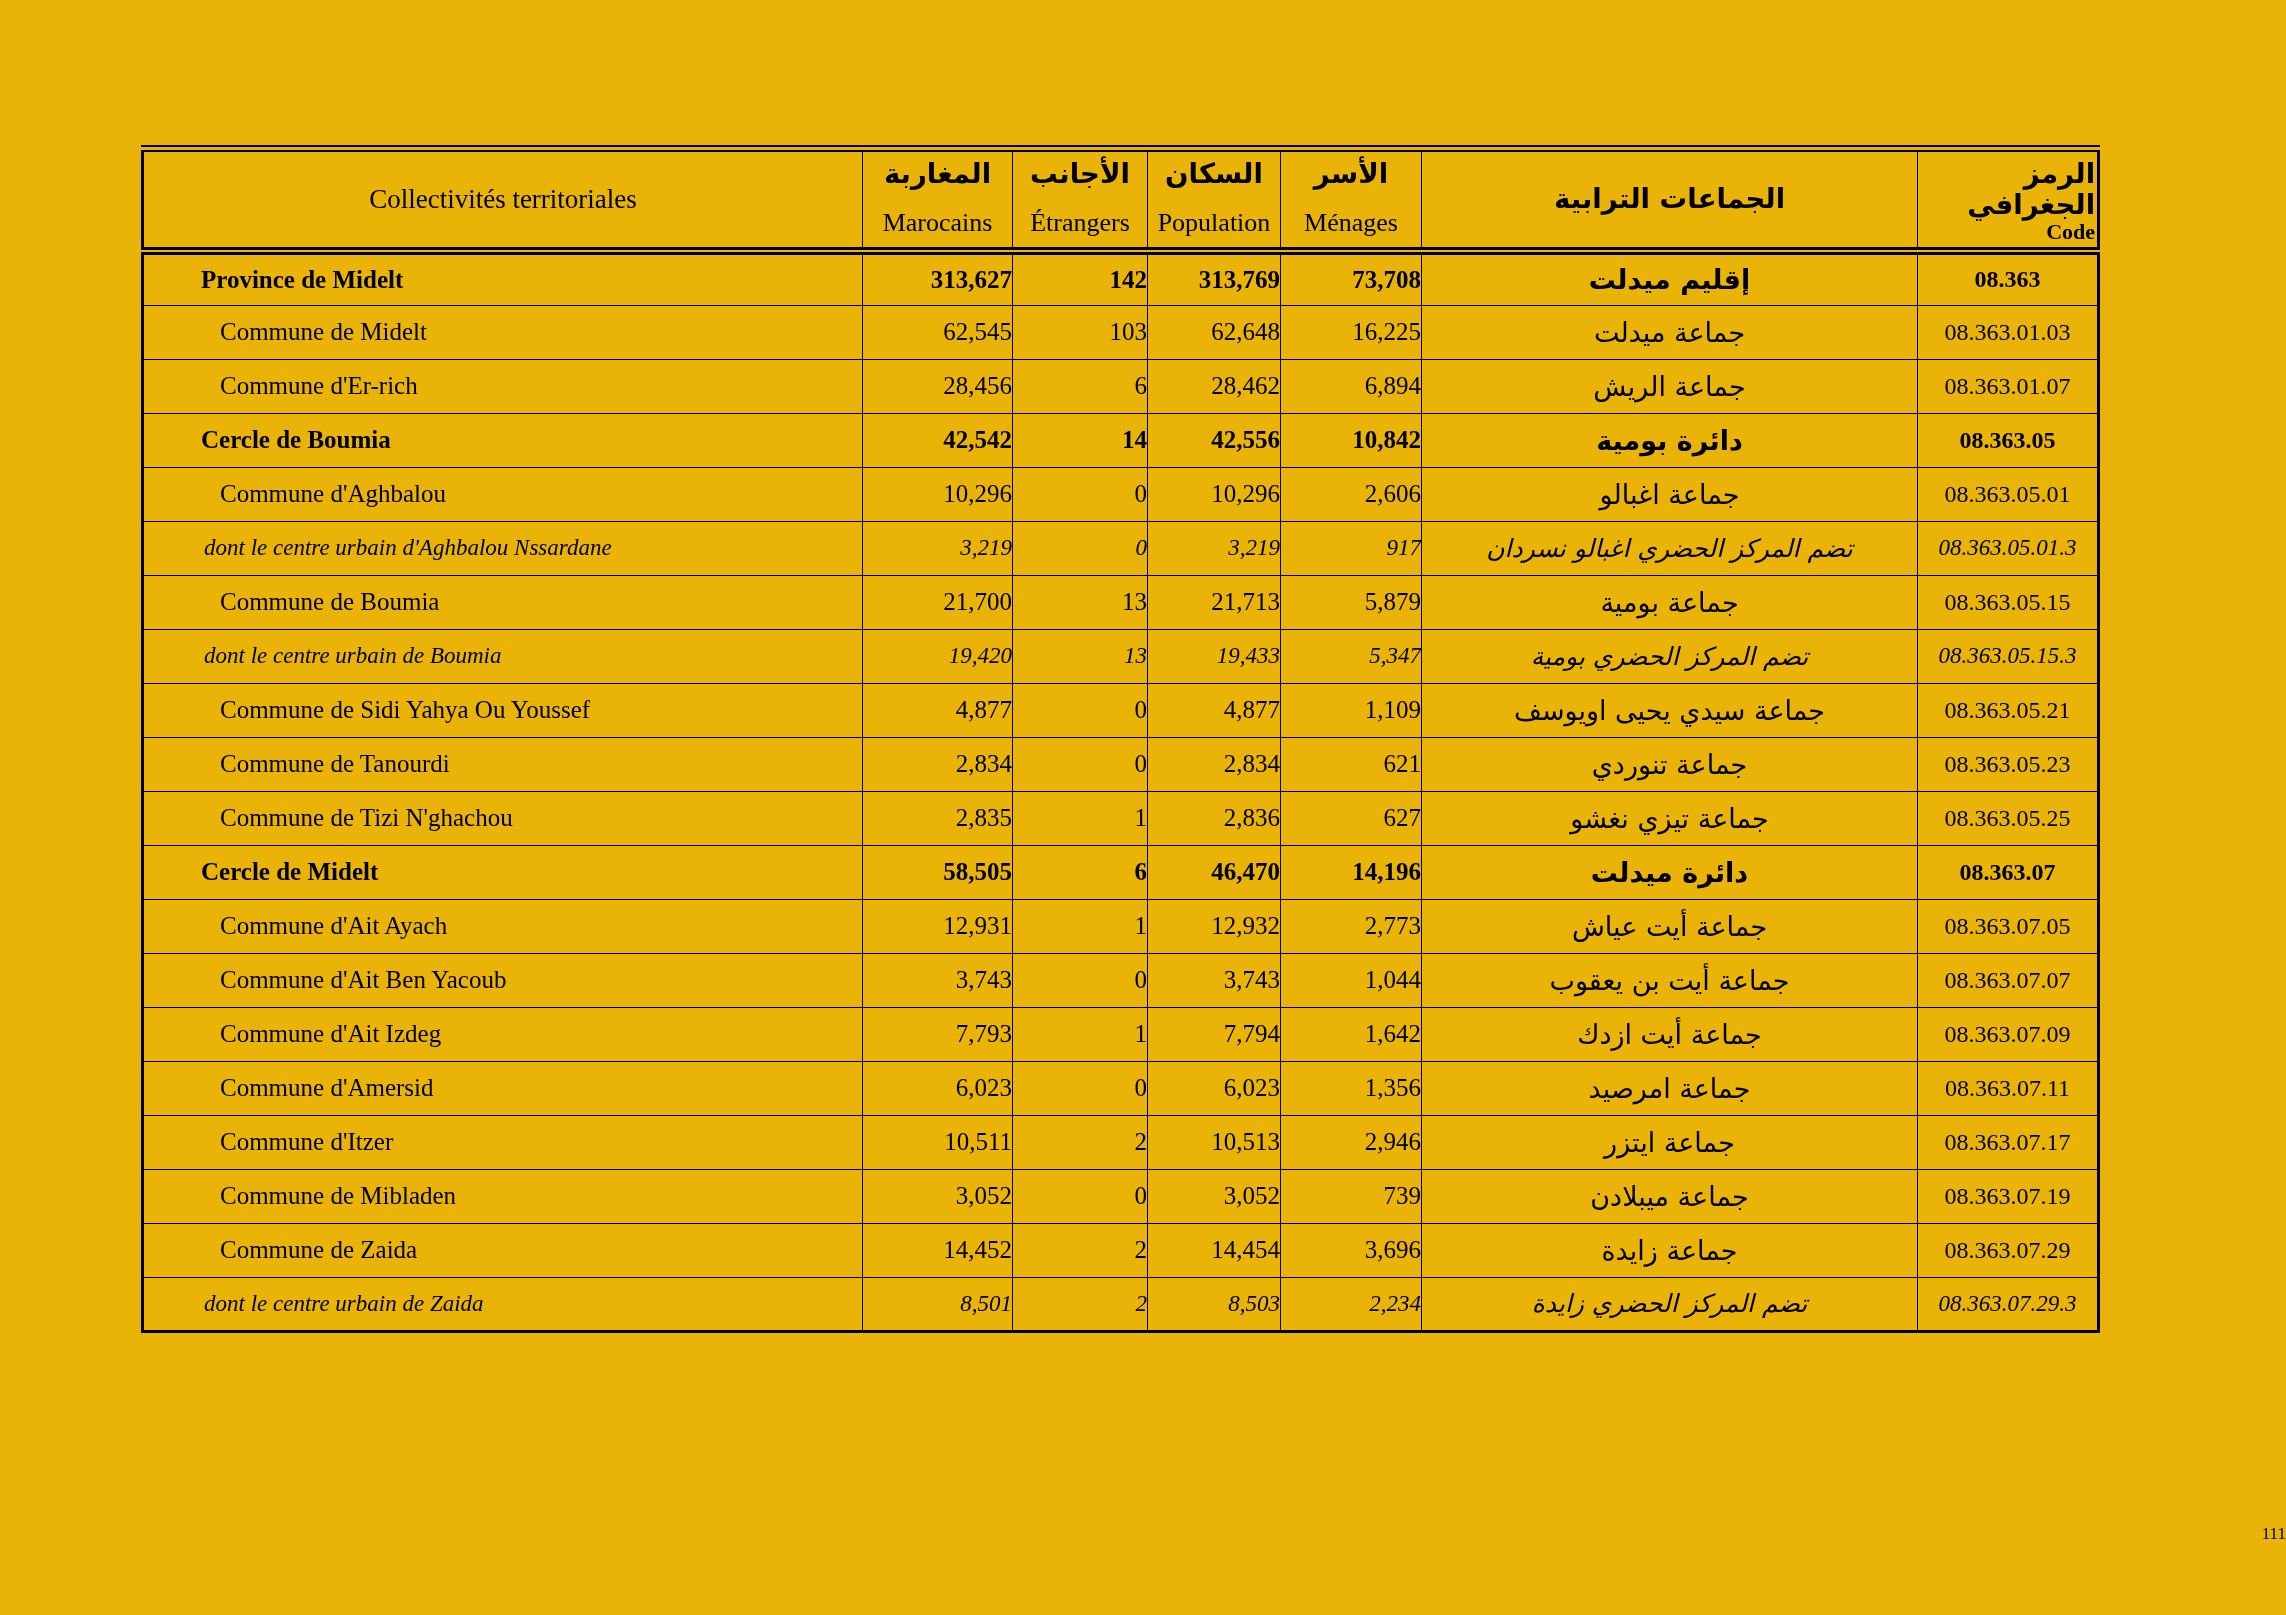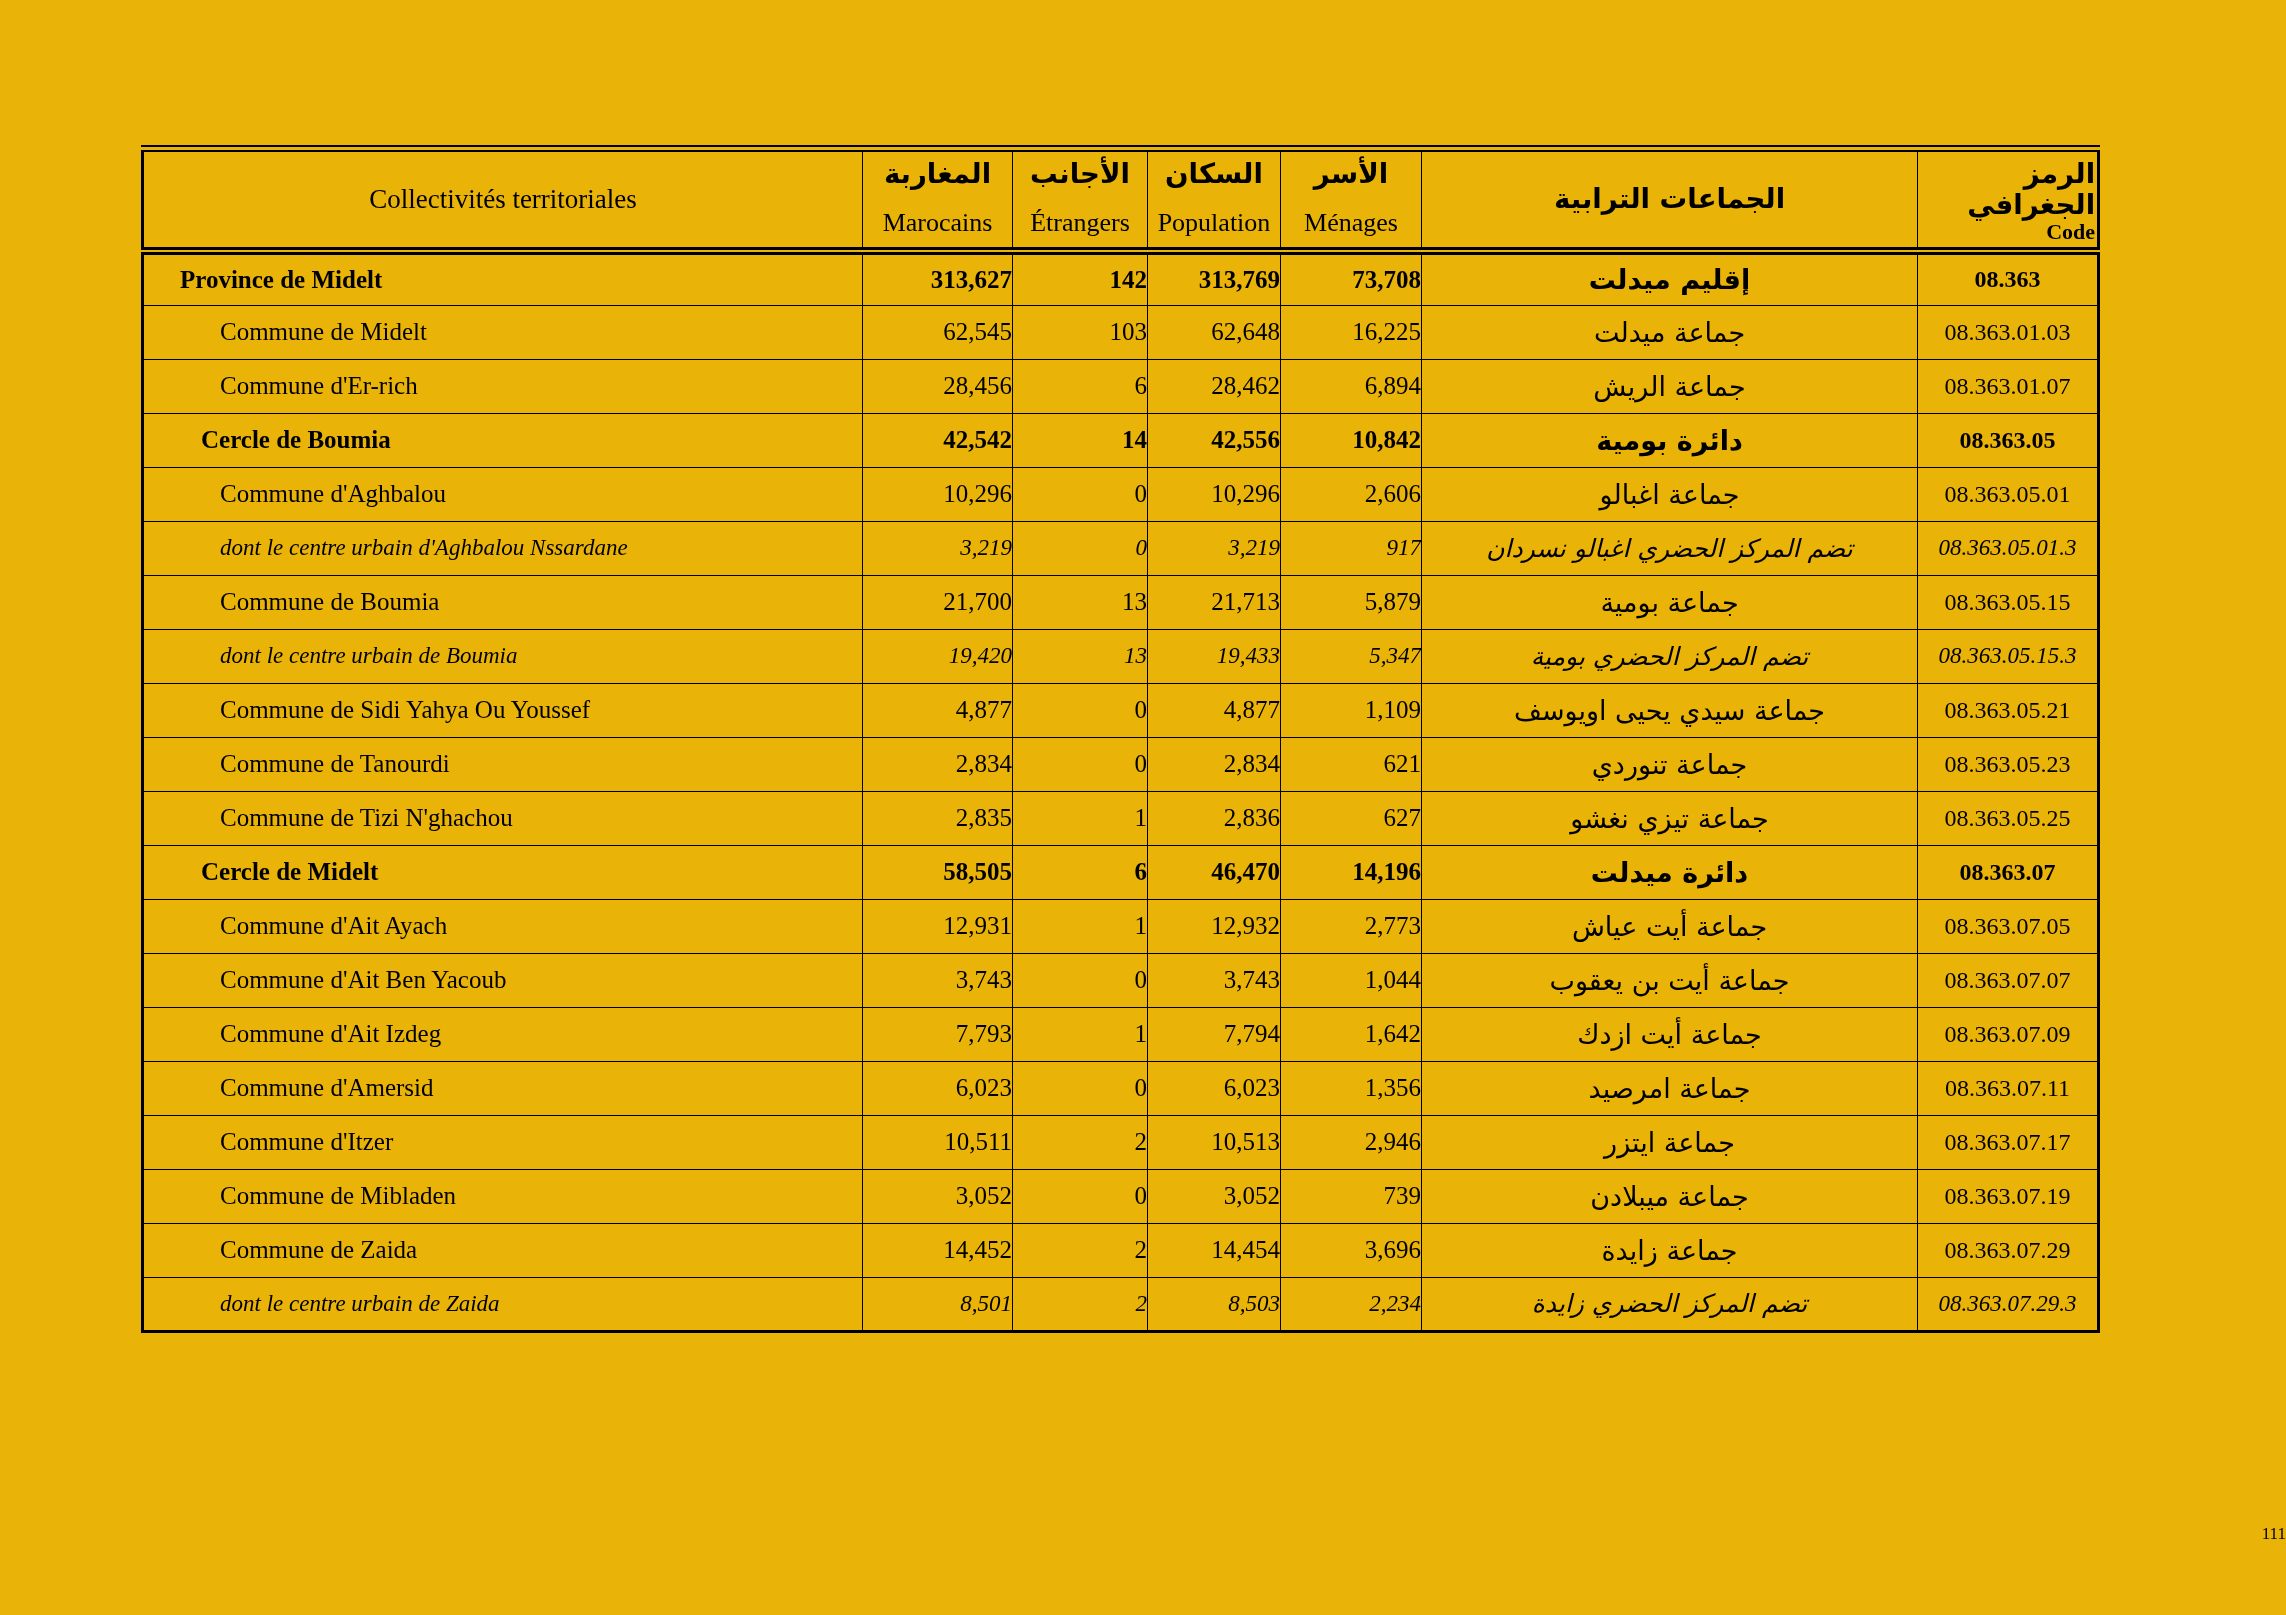--- a/index.html
+++ b/index.html
@@ -89,24 +89,24 @@
     font-family: "DejaVu Sans", sans-serif;
     font-size: 27px;
   }
   .code-cell {
     text-align: center;
     font-size: 24px;
   }
   
   .row-province td, .row-cercle td { font-weight: bold; }
   .row-centre td { font-style: italic; }
-  .row-province .name-cell { padding-left: 36px; }
+  .row-province .name-cell { padding-left: 57px; }
   .row-cercle   .name-cell { padding-left: 57px; }
   .row-commune  .name-cell { padding-left: 76px; }
-  .row-centre   .name-cell { padding-left: 76px; font-size: 23px; }
+  .row-centre   .name-cell { padding-left: 60px; font-size: 23px; }
   .row-centre .num-cell, .row-centre .code-cell { font-size: 23px; }
   .row-centre .ar-cell { font-size: 25px; }
   .page-number {
     position: absolute;
     top: 1524px;
     left: 0;
     width: 100%;
     text-align: right;
     font-size: 17px;
   }

